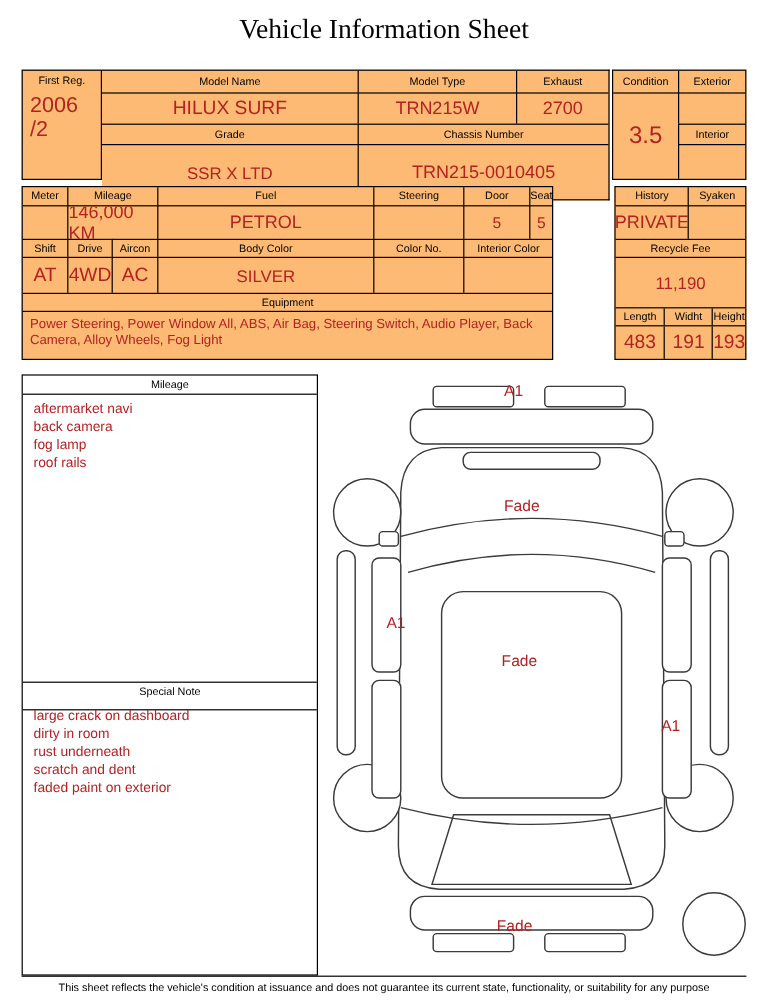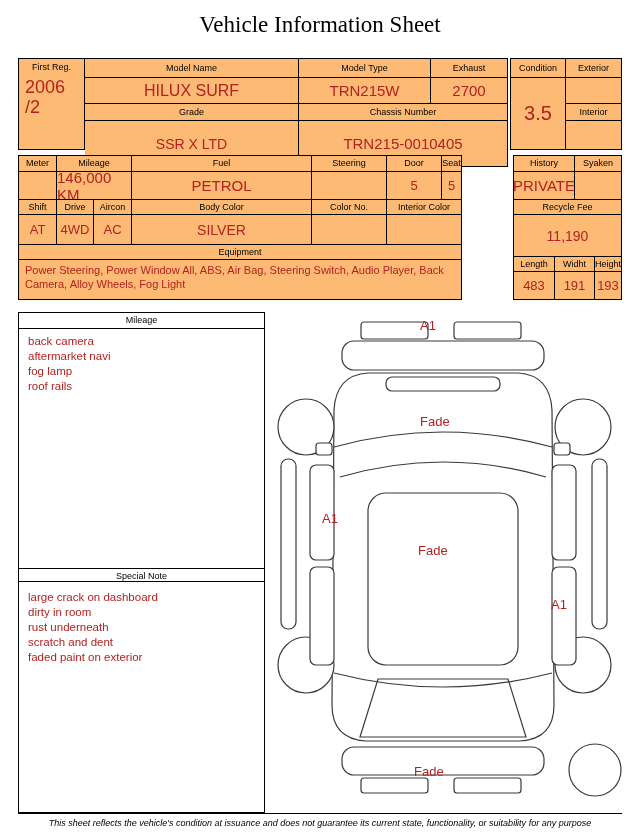--- a/index.html
+++ b/index.html
@@ -10,21 +10,21 @@
     color:#000;
   }
   .sheet { position:relative; width:640px; height:835px; background:#fff; overflow:hidden; }
   .abs { position:absolute; }
   .box { border:1px solid #000; background:#fdba74; }
   .cell { display:flex; align-items:center; justify-content:center; overflow:hidden; }
   .label { font-size:9px; line-height:1.2; text-align:center; color:#000; }
   .red { color:var(--accent,#b22222); }
   .bl { border-left:1px solid #000; }
   .bt { border-top:1px solid #000; }
-  .v10{font-size:15px} .v12{font-size:13px} .v13{font-size:13px}
+  .v10{font-size:15px} .v12{font-size:16px} .v13{font-size:13px}
   .v14{font-size:14px} .v15{font-size:15px} .v16{font-size:16px} .v20{font-size:20px}
 
   .title { position:absolute; top:12px; left:0; width:100%; text-align:center;
            font-family:"Liberation Serif", serif; font-size:23px; }
 
   
   .toprow { left:18px; top:58px; width:604px; height:92px; display:flex; }
   .fr-box { width:67px; height:92px; }
   .fr-box .label { padding-top:3px; }
   .frval { font-size:18px; line-height:1.15; padding:4px 0 0 6px; }
@@ -45,34 +45,34 @@
   .hrow { display:flex; }
   .h15{height:15px} .h28{height:28px} .h42{height:42px} .hfill{flex:1}
   .w60{width:60px} .w40{width:40px} .wfill{flex:1}
 
   
   .leftpanel { left:18px; top:312px; width:247px; height:501px; position:absolute;
                border:1px solid #000; background:#fff; }
   .panelhead { height:16px; line-height:15px; border-bottom:1px solid #000; }
   .clist { padding:5px 9px; }
   .citem { font-size:11.5px; line-height:1.3; color:var(--accent,#b22222); }
-  .specialhead { position:absolute; top:255px; left:0; width:100%; height:14px; line-height:15px;
+  .specialhead { position:absolute; top:255px; left:0; width:100%; height:24px; line-height:15px;
                  border-top:1px solid #000; border-bottom:1px solid #000;text-align:center; }
   .slist { position:absolute; top:273px; left:0; width:100%; padding:4px 9px; }
 
   
   .diagram { left:268px; top:315px; width:362px; height:490px; position:absolute; }
   .ann { position:absolute; font-size:13px; color:var(--accent,#b22222); }
   .carshape { stroke:#3a3a3a; stroke-width:1.2; fill:#fff; }
   .carline { stroke:#3a3a3a; stroke-width:1.2; fill:none; }
 
   
   .footline { left:18px; top:813px; width:604px; border-top:1px solid #000; position:absolute; }
   .foottext { left:18px; top:818px; width:604px; position:absolute;
-              font-size:9px; text-align:center; color:#000;font-style:italic; }
+              font-size:9px; text-align:center; color:#000; }
 </style>
 </head>
 <body>
 
 <div class="sheet">
 
   <div class="title">Vehicle Information Sheet</div>
 
   <div class="abs toprow">
 
@@ -166,22 +166,22 @@
         <div class="cell red v12 w40">483</div>
         <div class="cell red v12 w40 bl">191</div>
         <div class="cell red v12 wfill bl">193</div>
       </div>
     </div>
   </div>
 
   <div class="leftpanel">
     <div class="label panelhead">Mileage</div>
     <div class="clist">
+      <div class="citem">aftermarket navi</div>
       <div class="citem">back camera</div>
-      <div class="citem">aftermarket navi</div>
       <div class="citem">fog lamp</div>
       <div class="citem">roof rails</div>
     </div>
     <div class="label specialhead">Special Note</div>
     <div class="slist">
       <div class="citem">large crack on dashboard</div>
       <div class="citem">dirty in room</div>
       <div class="citem">rust underneath</div>
       <div class="citem">scratch and dent</div>
       <div class="citem">faded paint on exterior</div>

